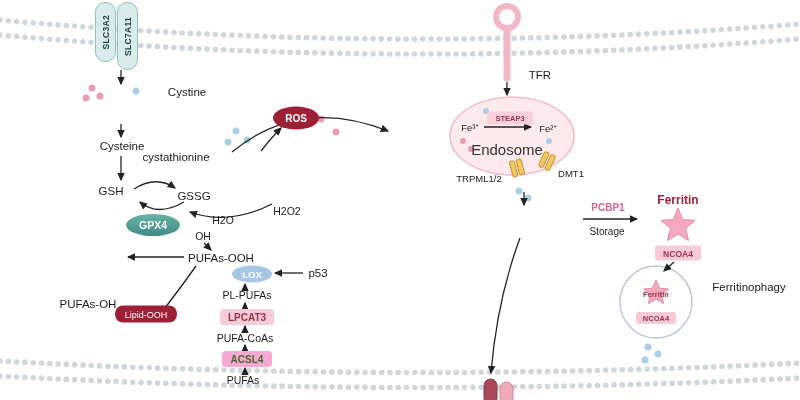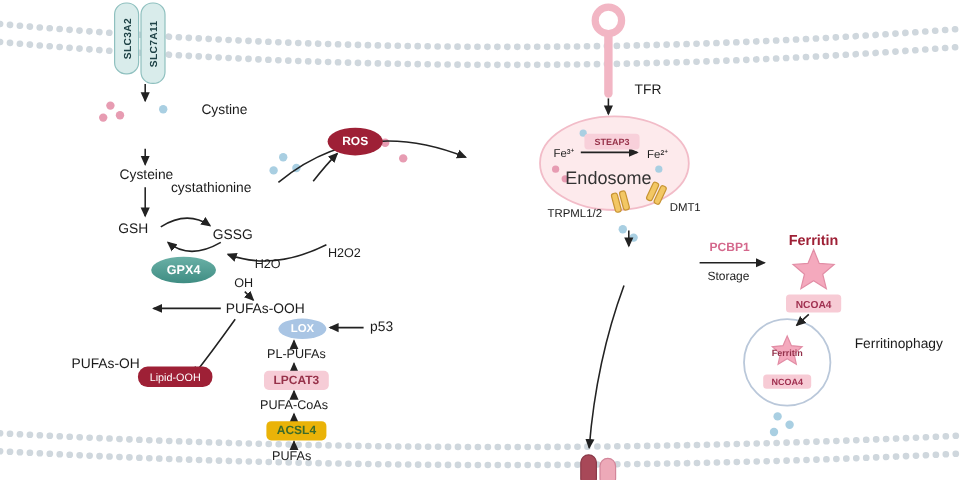--- a/index.html
+++ b/index.html
@@ -140,21 +140,21 @@
   <div class="lbl sm" style="left:175px;top:220px;margin-left:48px;">H2O</div>
   <div class="lbl sm" style="left:203px;top:236px;">OH</div>
   <div class="lbl sm" style="left:287px;top:211px;">H2O2</div>
   <div class="ellipse" style="left:296px;top:118px;width:46px;height:23px;background:#9e2036;color:#fff;font-size:10px;font-weight:bold;">ROS</div>
 
   <div class="lbl" style="left:318px;top:273px;">p53</div>
   <div class="ellipse" style="left:252px;top:274px;width:40px;height:17px;background:#a9c5e4;color:#fff;font-size:9.5px;font-weight:bold;">LOX</div>
   <div class="lbl sm" style="left:247px;top:295px;">PL-PUFAs</div>
   <div class="box" style="left:247px;top:317px;width:54px;height:16px;background:#f6ccd6;color:#97324a;border-radius:4px;font-size:10px;font-weight:bold;">LPCAT3</div>
   <div class="lbl sm" style="left:245px;top:338px;">PUFA-CoAs</div>
-  <div class="box" style="left:247px;top:359px;width:50px;height:16px;background:#eab308;color:#3c6b2a;border-radius:4px;font-size:10px;font-weight:bold;">ACSL4</div>
+  <div class="box" style="left:247px;top:359px;width:50px;height:16px;background:#f9a8d4;color:#3c6b2a;border-radius:4px;font-size:10px;font-weight:bold;">ACSL4</div>
   <div class="lbl sm" style="left:243px;top:380px;">PUFAs</div>
   <div class="box" style="left:146px;top:314px;width:62px;height:17px;background:#9e2036;color:#fff;border-radius:8px;font-size:9px;">Lipid-OOH</div>
 
   <div class="lbl" style="left:540px;top:75px;">TFR</div>
   <div class="lbl xs" style="left:470px;top:127px;">Fe³⁺</div>
   <div class="box" style="left:510px;top:118px;width:46px;height:13px;background:#f8d0da;color:#97324a;border-radius:3px;font-size:7.5px;font-weight:bold;">STEAP3</div>
   <div class="lbl xs" style="left:548px;top:128px;">Fe²⁺</div>
   <div class="lbl" style="left:507px;top:149px;font-size:15px;color:#333;">Endosome</div>
   <div class="lbl xs" style="left:479px;top:178px;">TRPML1/2</div>
   <div class="lbl xs" style="left:571px;top:173px;">DMT1</div>

